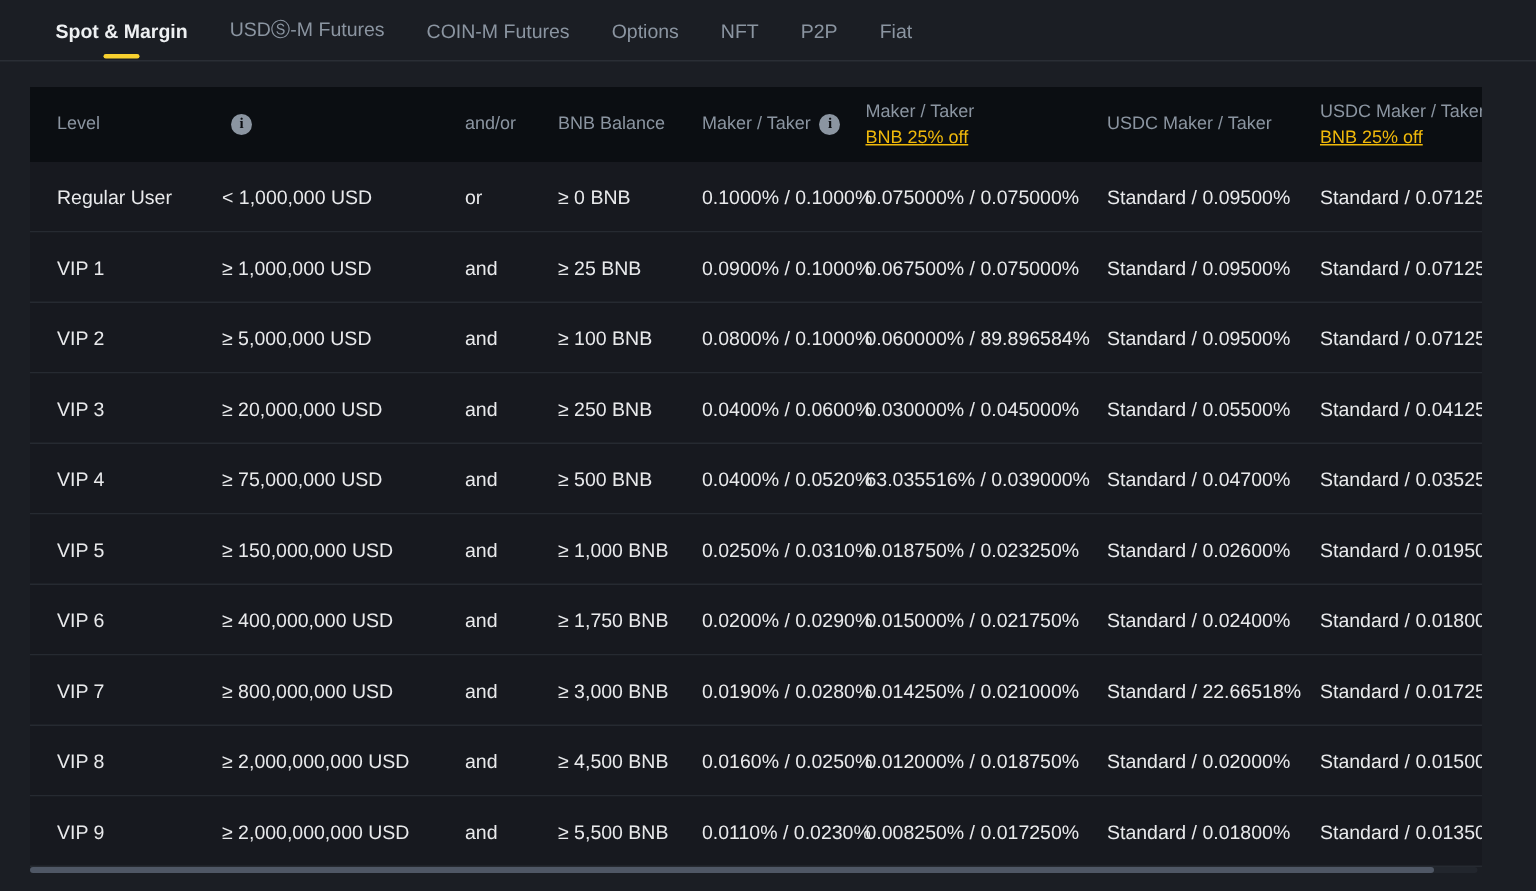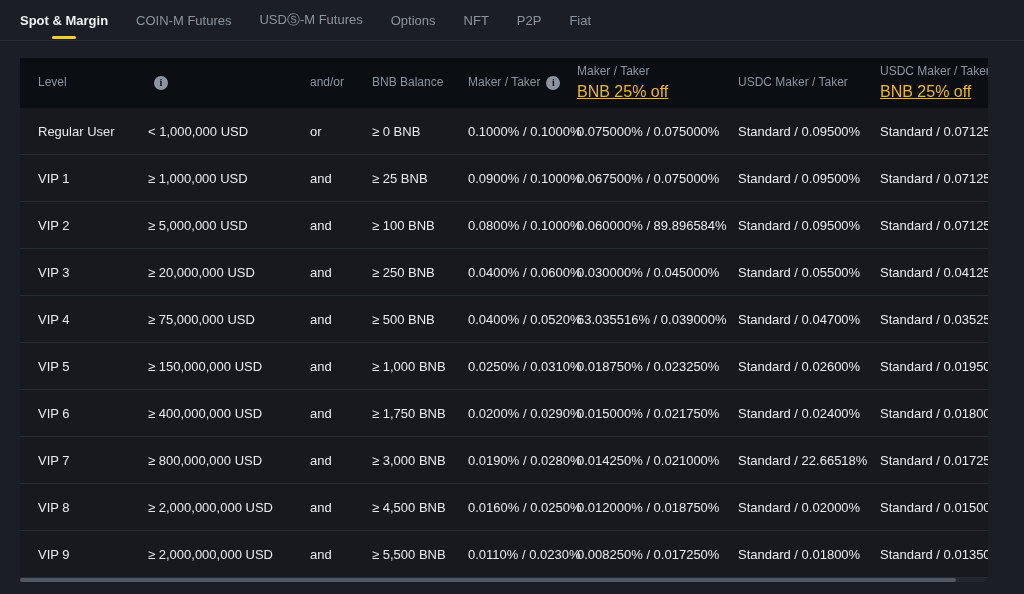--- a/index.html
+++ b/index.html
@@ -8,21 +8,21 @@
     background: #1b1e24;
     font-family: "Liberation Sans", "DejaVu Sans", sans-serif;
     color: #e9eaec;
   }
 
   
   .tabbar {
     display: flex;
     align-items: center;
     height: 41px;
-    padding: 0 20px;
+    padding: 0 37px;
     border-bottom: 1px solid #2a2e35;
   }
   .tab {
     position: relative;
     height: 100%;
     display: flex;
     align-items: center;
     margin-right: 28px;
     font-size: 13px;
     color: #8b95a1;
@@ -78,21 +78,21 @@
     font-size: 10px;
     font-weight: 700;
     font-family: "Liberation Serif", serif;
     cursor: pointer;
     flex: 0 0 auto;
   }
   .fee-link {
     color: #f0b90b;
     text-decoration: underline;
     cursor: pointer;
-    font-size: 16px;
+    font-size: 12px;
   }
   .trow {
     height: 47px;
     border-bottom: 1px solid #262a31;
     font-size: 13px;
     color: #e9eaec;
     background: #17191f;
   }
   .cell { white-space: nowrap; }
 
@@ -117,25 +117,25 @@
 </style>
 </head>
 <body>
 
 <div class="tabbar">
     <div class="tab active">
     <span>Spot &amp; Margin</span>
     <span class="indicator"></span>
   </div>
     <div class="tab">
+    <span>USDⓈ-M Futures</span>
+
+  </div>
+    <div class="tab">
     <span>COIN-M Futures</span>
-
-  </div>
-    <div class="tab">
-    <span>USDⓈ-M Futures</span>
 
   </div>
     <div class="tab">
     <span>Options</span>
 
   </div>
     <div class="tab">
     <span>NFT</span>
 
   </div>

